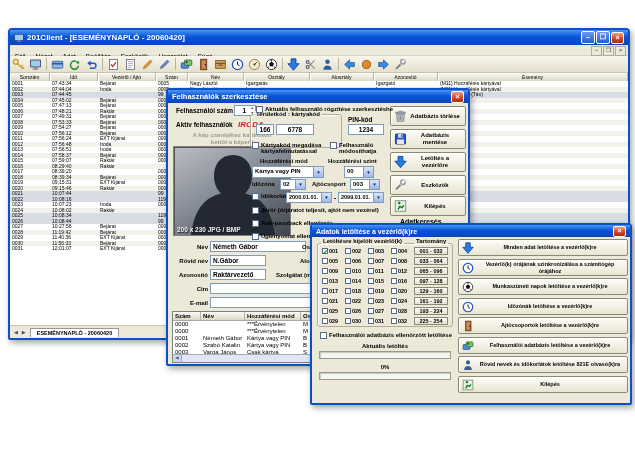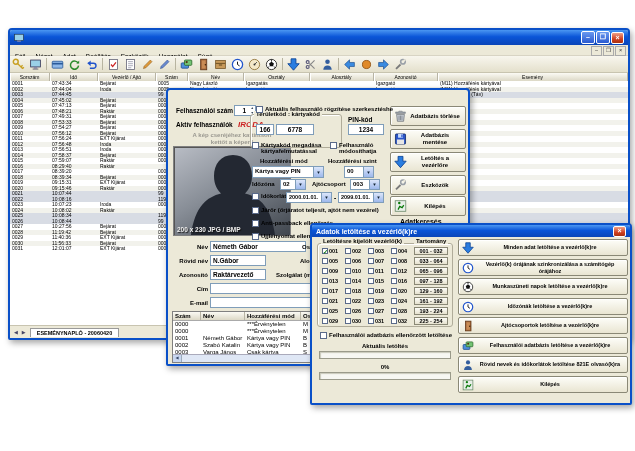--- a/index.html
+++ b/index.html
@@ -58,20 +58,21 @@
 <body>
 
 <div id="stage">
 
   <div class="win" style="left:8px;top:28px;width:622px;height:312px;">
     <div class="tbar" style="height:15px;font-size:8px;">
       <svg width="10" height="10" style="margin-right:3px;flex:0 0 auto" viewBox="0 0 16 16">
           <rect x="1" y="2" width="14" height="10" fill="#9ad0e8" stroke="#234"></rect>
           <rect x="5" y="12" width="6" height="2" fill="#88a"></rect>
         </svg>
+      <span>201Client - [ESEMÉNYNAPLÓ - 20060420]</span>
       <span class="wb" style="margin-left:auto">–</span>
       <span class="wb">❒</span>
       <span class="xb" style="margin-left:1px">×</span>
     </div>
     <div class="abs" style="left:0;top:15px;width:618px;height:10px;background:#ECE9D8;border-bottom:1px solid #d8d4c4;"><span class="menu-item">Fájl</span><span class="menu-item">Nézet</span><span class="menu-item">Adat</span><span class="menu-item">Beállítás</span><span class="menu-item">Eszközök</span><span class="menu-item">Használat</span><span class="menu-item">Súgó</span></div>
     <div class="abs" style="right:2px;top:16px;font-size:7px;color:#444;"><span style="display: inline-block; width: 9px; height: 8px; border: 1px solid rgb(170, 170, 170); background: rgb(236, 233, 216); font-size: 5.5px; line-height: 7px; text-align: center; margin-left: 1px; color: rgb(51, 51, 51);">–</span><span style="display: inline-block; width: 9px; height: 8px; border: 1px solid rgb(170, 170, 170); background: rgb(236, 233, 216); font-size: 5.5px; line-height: 7px; text-align: center; margin-left: 1px; color: rgb(51, 51, 51);">❒</span><span style="display: inline-block; width: 9px; height: 8px; border: 1px solid rgb(170, 170, 170); background: rgb(236, 233, 216); font-size: 5.5px; line-height: 7px; text-align: center; margin-left: 1px; color: rgb(51, 51, 51);">×</span></div>
     <div class="abs" style="left:0;top:26px;width:618px;height:16px;background:linear-gradient(#f8f6ee,#e4e0cc);border-bottom:1px solid #c8c4b0;white-space:nowrap;overflow:hidden;"><span class="tbtn">
           <svg width="13" height="13" viewBox="0 0 16 16">
             <circle cx="4.6" cy="4.6" r="3" fill="none" stroke="#c8a022" stroke-width="1.8"></circle>
             <path d="M6.8 6.8l6.5 6.5M11 11l2-2M13 13l1.6-1.6" stroke="#c8a022" stroke-width="1.6"></path>
@@ -539,20 +540,24 @@
         </div>
       </div>
     <div class="abs" style="left:0;top:295px;width:618px;height:13px;background:#ECE9D8;border-top:1px solid #c8c4b0;display:flex;align-items:center;padding-left:2px;box-sizing:border-box;">
       <span style="font-size:5px;color:#446;padding:0 2px;">◀</span>
       <span style="font-size:5px;color:#446;padding:0 2px;">▶</span>
       <span style="font-size:5.5px;font-weight:bold;background:#fff;border:1px solid #999;border-bottom:none;padding:1px 6px;margin-left:2px;">ESEMÉNYNAPLÓ - 20060420</span>
     </div>
   </div>
 
   <div class="win" style="left:166px;top:88px;width:304px;height:278px;">
+    <div class="tbar">
+      <span>Felhasználók szerkesztése</span>
+      <span class="xb">×</span>
+    </div>
 
     <span class="lbl" style="left:8px;top:17px;">Felhasználói szám</span>
     <div class="field" style="left:66px;top:15px;width:22px;height:11px;text-align:right;padding-right:9px;">
       <span>1</span>
       <span class="abs" style="right:1px;top:0;font-size:3.5px;line-height:4.5px;color:#345;">▲<br>▼</span>
     </div>
 
     <div class="cbrow" style="left:88px;top:16px;z-index:1;">
       <span class="cb"></span><span class="cbl" style="max-width:128px;overflow:hidden;">Aktuális felhasználó rögzítése szerkesztéshez</span>
     </div>

